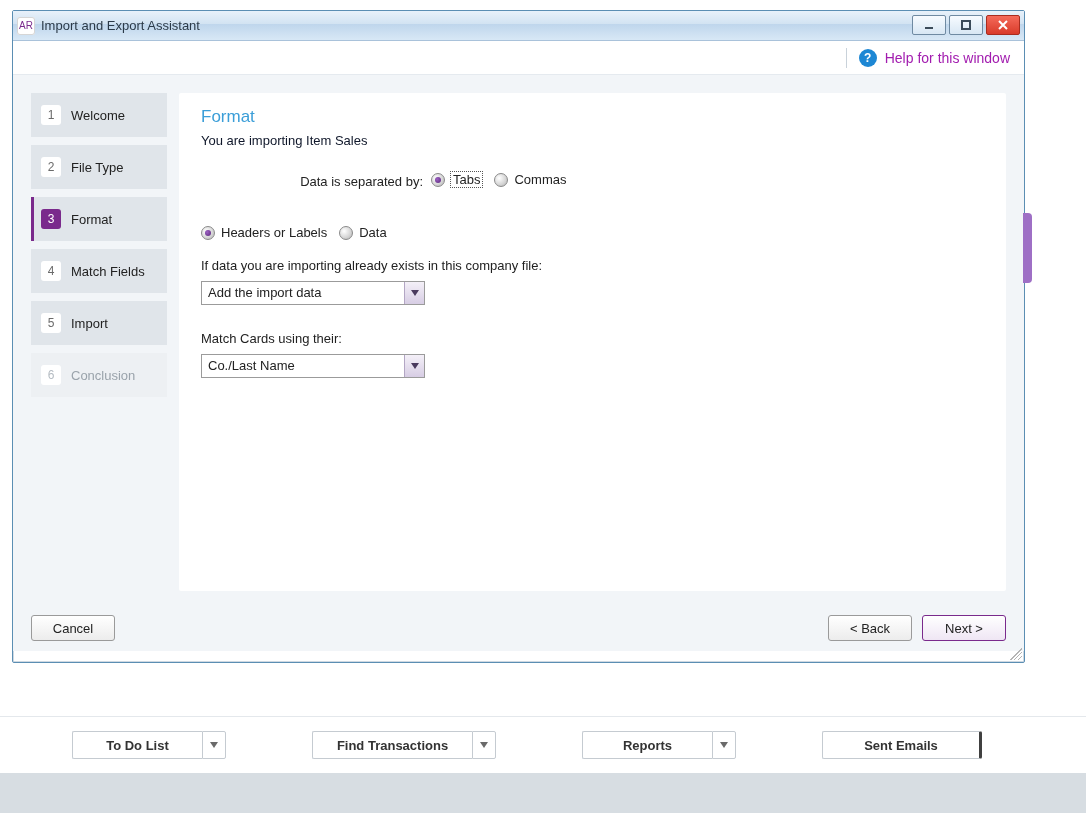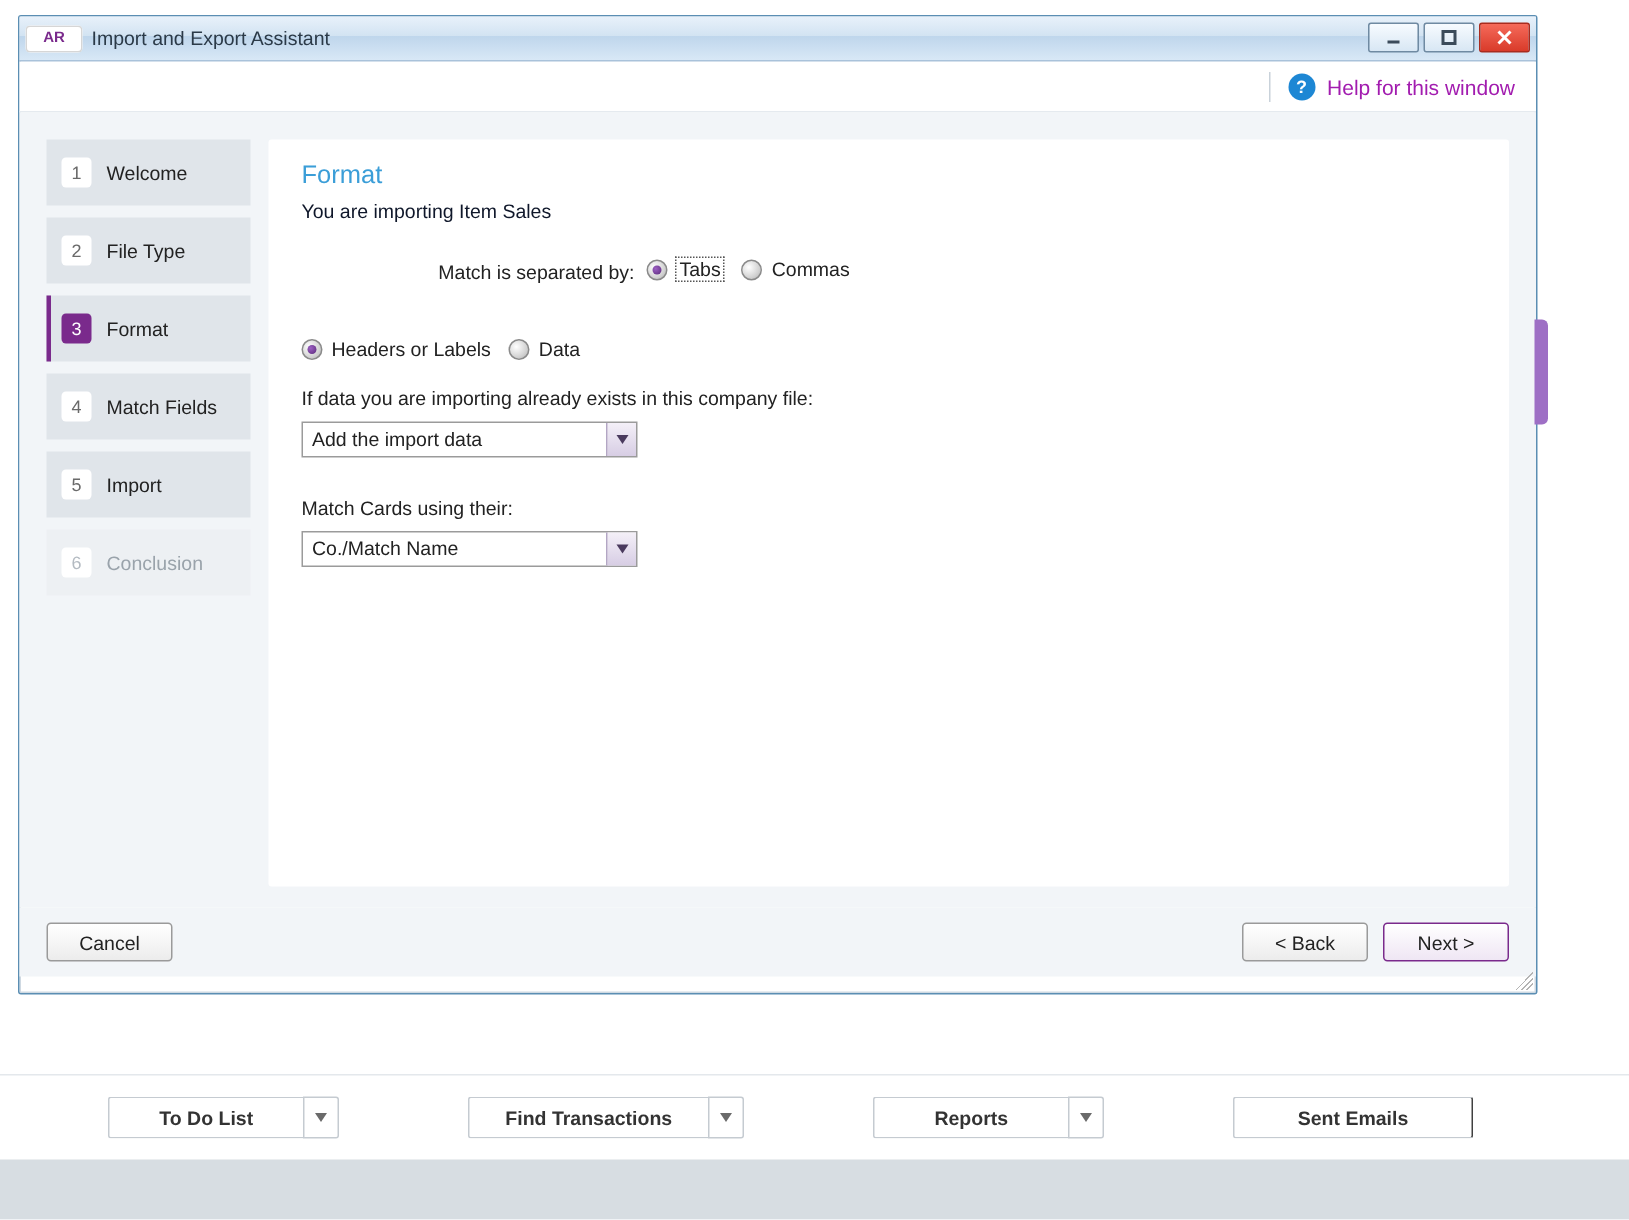--- a/index.html
+++ b/index.html
@@ -31,25 +31,25 @@
   .titlebar {
     height: 30px;
     background: linear-gradient(#e8f1fa, #d2e3f2 45%, #bfd6ec 46%, #d8e8f6);
     border-bottom: 1px solid #a9c2da;
     display: flex;
     align-items: center;
     padding: 0 4px 0 4px;
     position: relative;
   }
   .app-icon {
-    width: 38px; height: 18px;
+    width: 18px; height: 18px;
     background: #fff;
     border-radius: 3px;
     display: flex; align-items: center; justify-content: center;
-    font-weight: 700;
+    font-weight: 400;
     font-size: 10px;
     color: #7a2a8c;
     margin-right: 6px;
     box-shadow: inset 0 0 0 1px #d6d6d6;
   }
   .titlebar-title { color: #2b3a48; }
 
   .win-controls {
     position: absolute;
     right: 4px; top: 4px;
@@ -292,21 +292,21 @@
     min-width: 130px;
     border: 1px solid #c5cbd1;
     border-right: none;
     border-radius: 2px 0 0 2px;
     background: #fff;
     display: flex; align-items: center; justify-content: center;
     padding: 0 20px;
     font-weight: 600;
     color: #333;
   }
-  .tool.nodrop .main { border-right: 1px solid #404040; border-radius: 2px; }
+  .tool.nodrop .main { border-right: 3px solid #404040; border-radius: 2px; }
   .tool .drop {
     width: 24px;
     border: 1px solid #c5cbd1;
     border-radius: 0 2px 2px 0;
     background: #fff;
     display: flex; align-items: center; justify-content: center;
   }
   .tool .drop svg polygon { fill: #6a6a6a; }
 
   .grey-footer {
@@ -376,21 +376,21 @@
         <div class="num">6</div>
         <div>Conclusion</div>
       </div>
     </div>
 
     <div class="panel">
       <h2>Format</h2>
       <div class="subline">You are importing Item Sales</div>
 
       <div class="form-row">
-        <div class="lbl">Match is separated by:</div>
+        <div class="lbl">Data is separated by:</div>
         <div class="radio-col">
           <div class="radio-item focus">
             <div class="radio-dot sel"></div>
             <span class="rtext">Tabs</span>
           </div>
           <div class="radio-item">
             <div class="radio-dot"></div>
             <span class="rtext">Commas</span>
           </div>
         </div>
@@ -416,21 +416,21 @@
         <div class="cval">Add the import data</div>
         <div class="cbtn">
           <svg width="10" height="8">
               <polygon points="1,1 9,1 5,7"></polygon>
             </svg>
         </div>
       </div>
 
       <div class="plain-label" style="margin-top:26px">Match Cards using their:</div>
       <div class="combo">
-        <div class="cval">Co./Match Name</div>
+        <div class="cval">Co./Last Name</div>
         <div class="cbtn">
           <svg width="10" height="8">
               <polygon points="1,1 9,1 5,7"></polygon>
             </svg>
         </div>
       </div>
     </div>
 
   </div>
 

